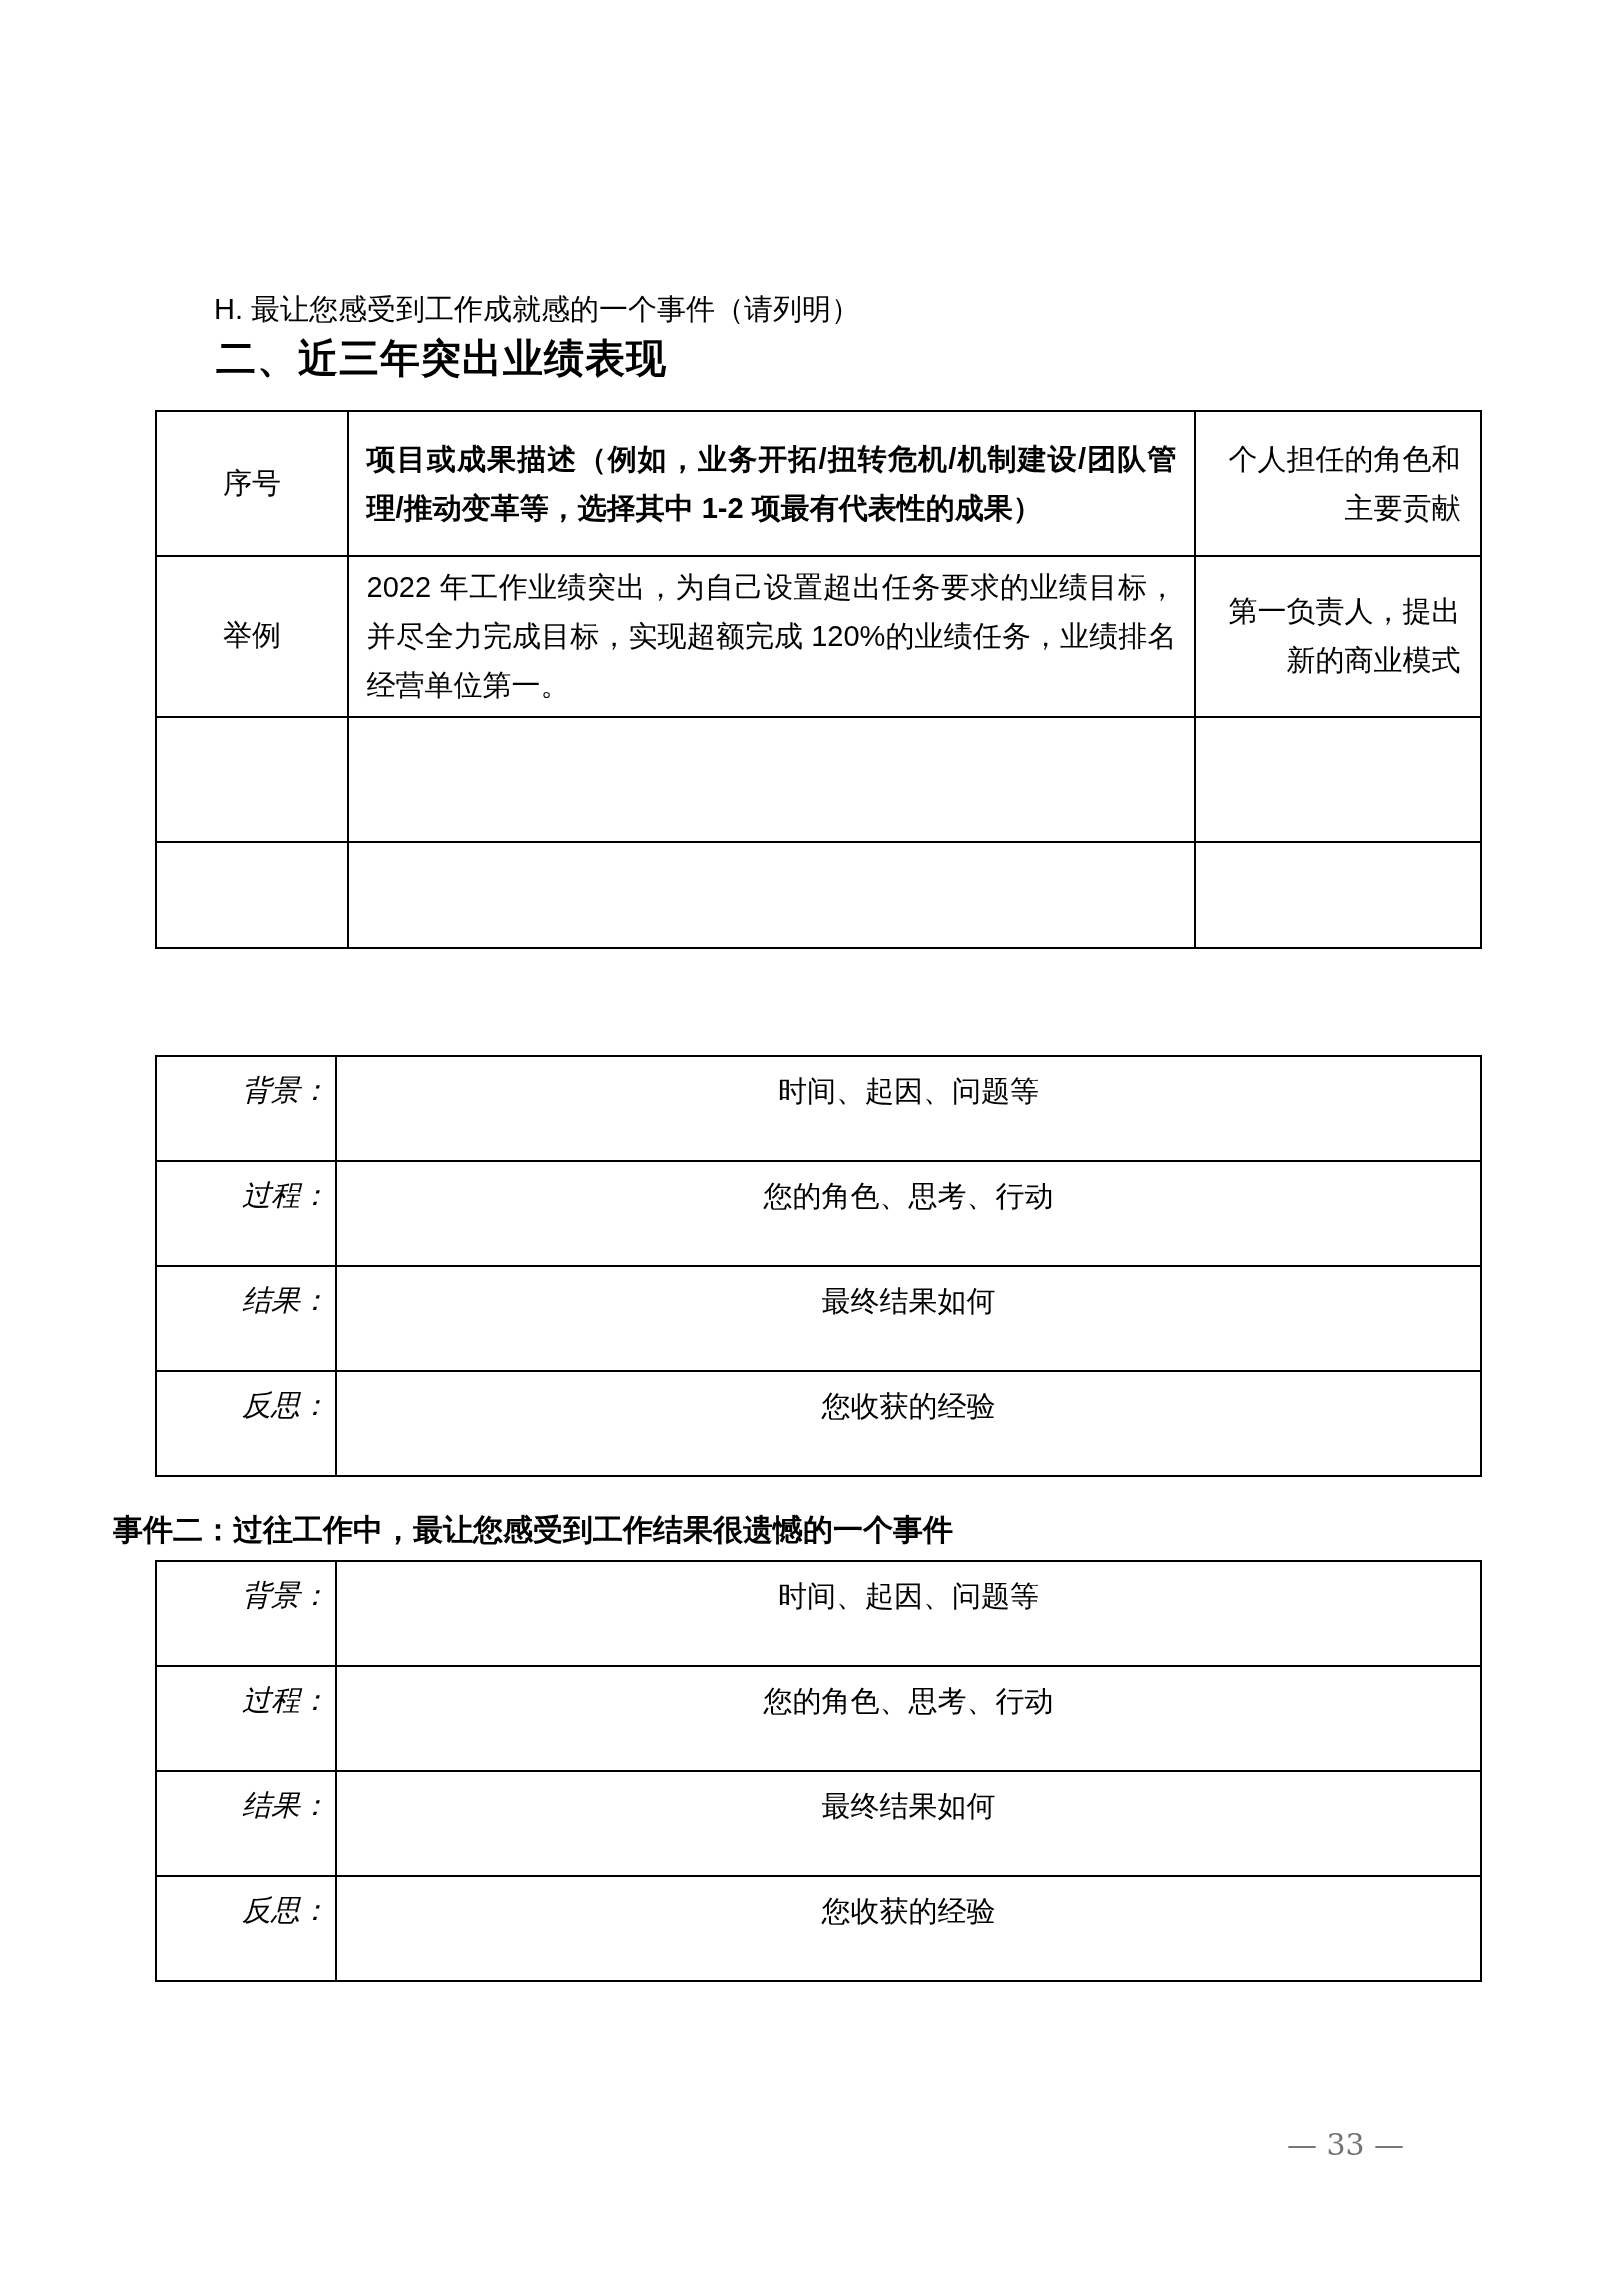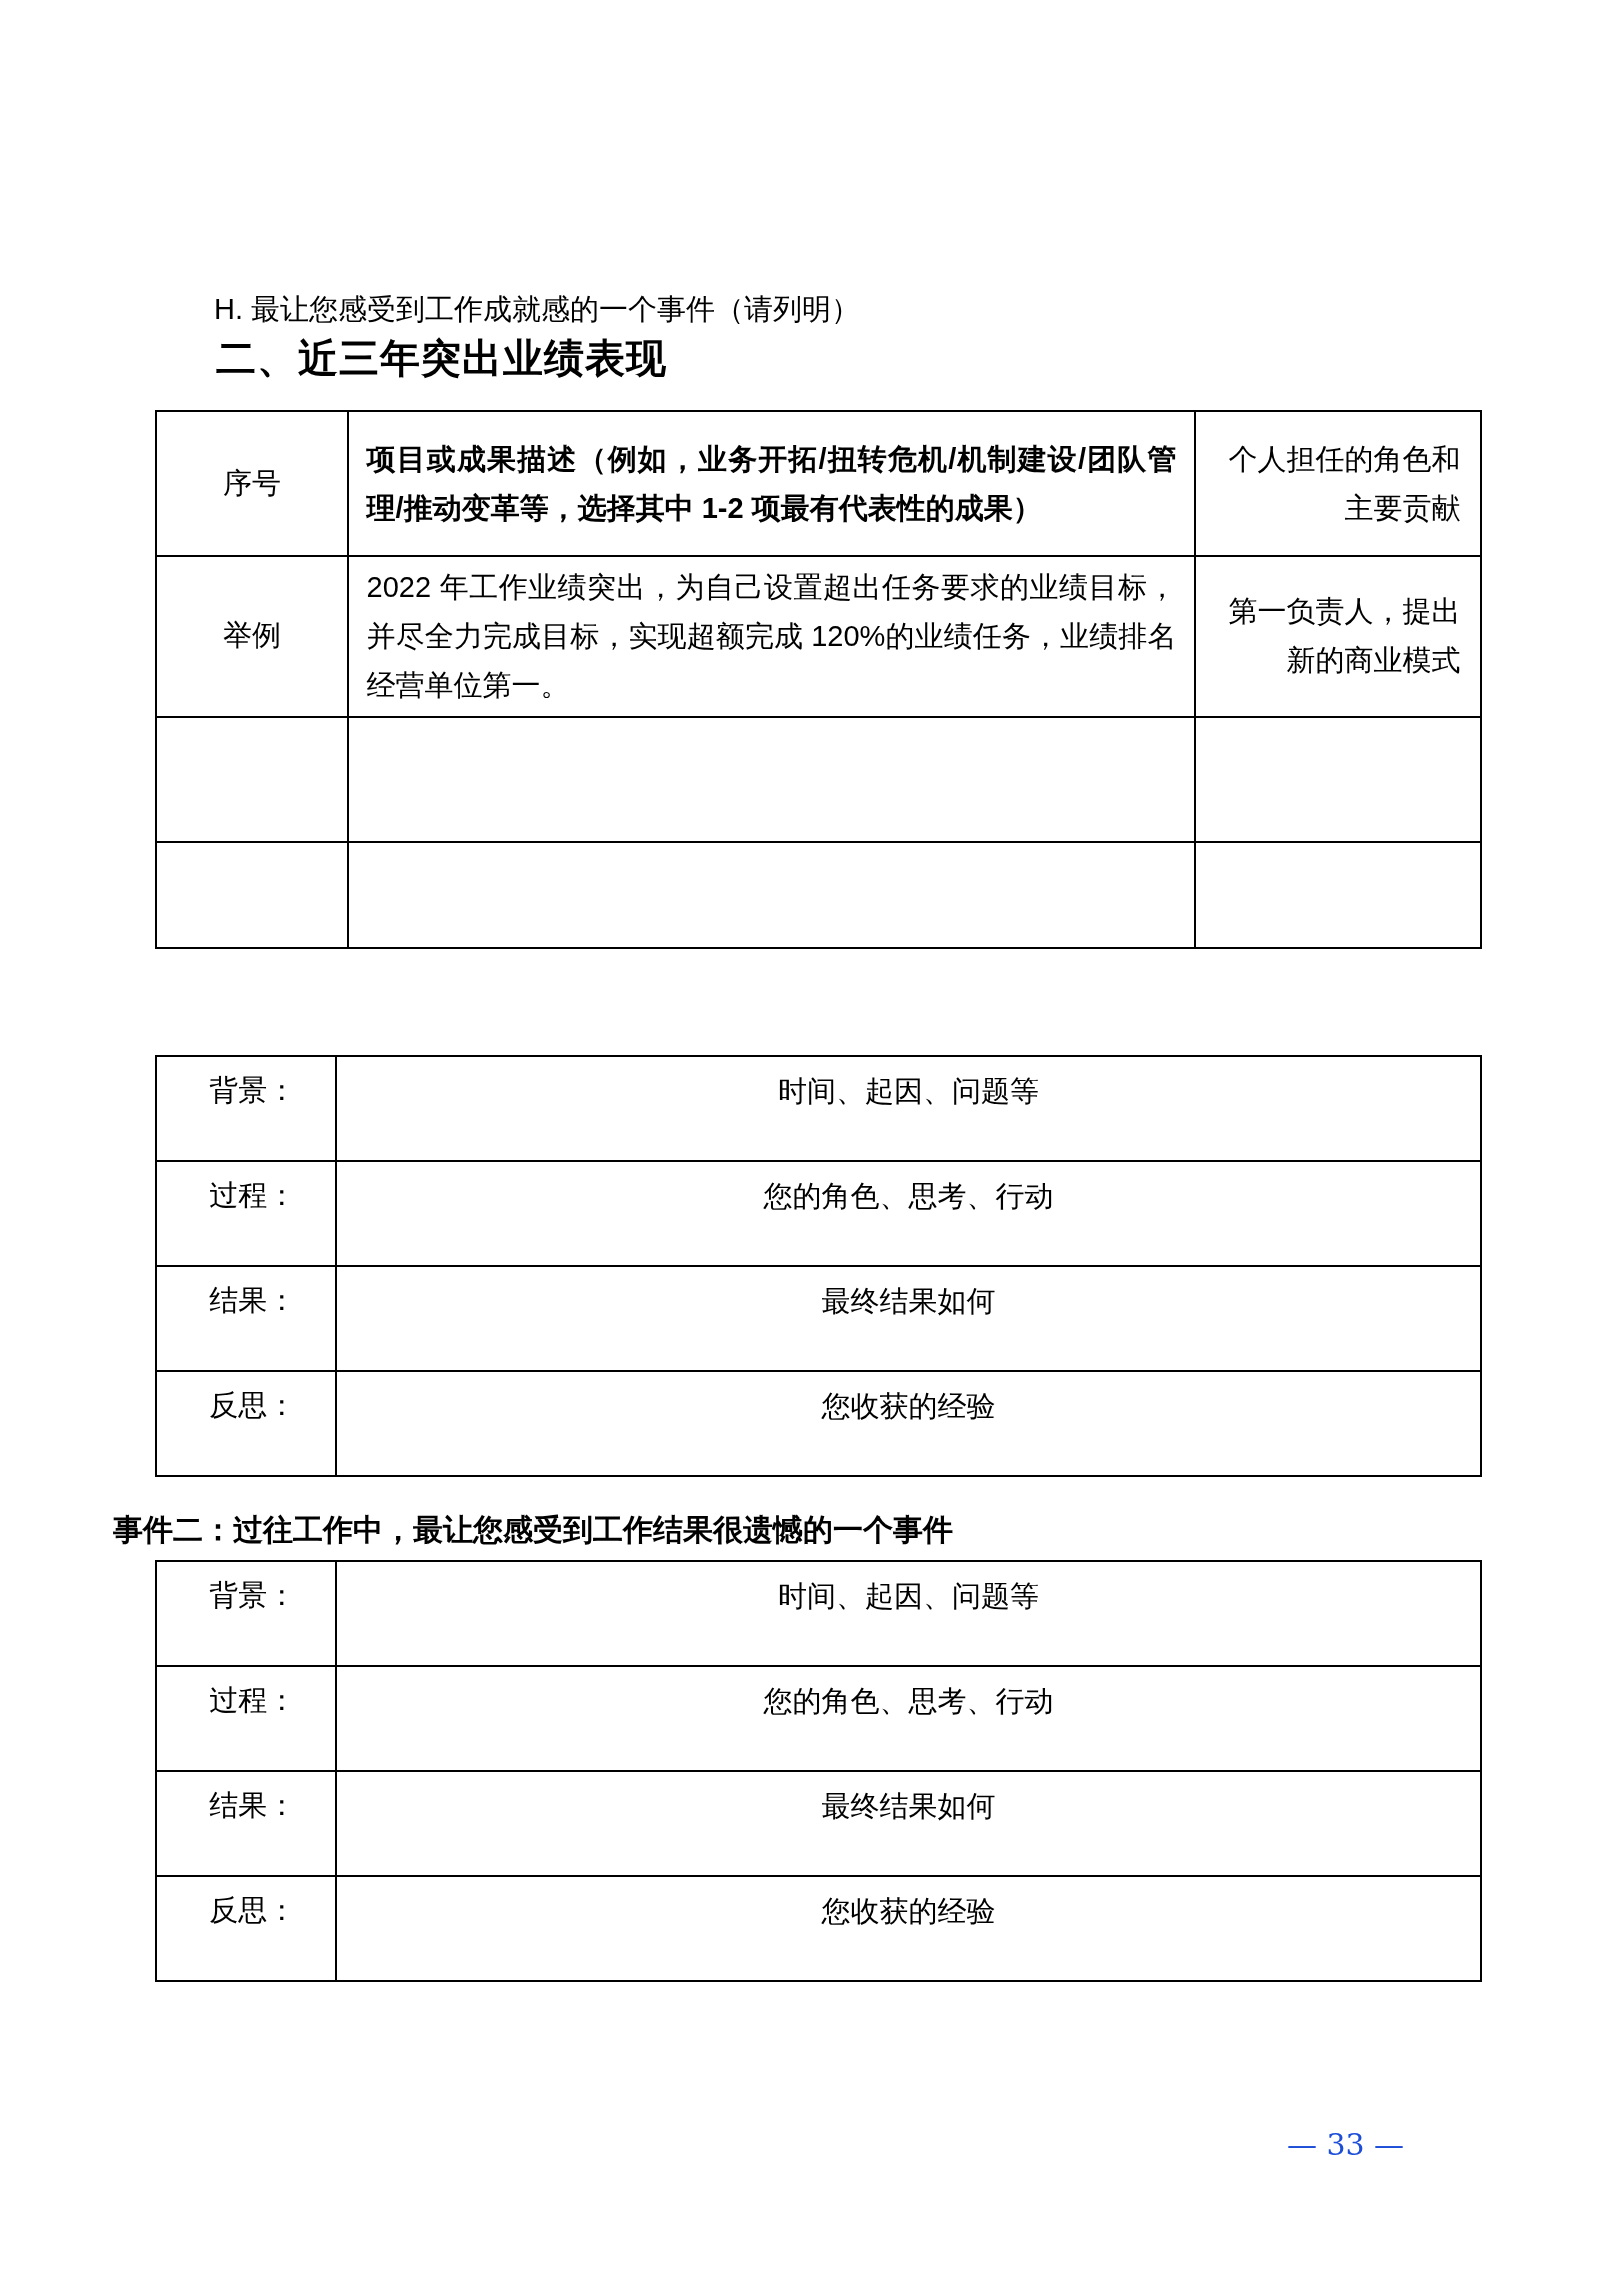--- a/index.html
+++ b/index.html
@@ -52,34 +52,34 @@
     padding:5.9px 17.6px;line-height:49px;
   }
   .cell-desc.bold{font-weight:700;}
   .cell-role{
     text-align:right;vertical-align:middle;
     padding:3.9px 19.6px;line-height:49px;
   }
   
   .ev-table tr{height:105px;}
   .cell-label{
-    vertical-align:top;text-align:center;
+    vertical-align:top;text-align:right;
     padding:13.7px 5.9px 0 19.6px;
-    font-weight:700;font-size:29px;
+    font-weight:700;font-size:29px;font-style:italic;
   }
   .cell-hint{
     vertical-align:top;text-align:center;
     padding:14.7px 15.7px 0 15.7px;
     font-size:28px;line-height:39px;
   }
   .page-number{
     position:absolute;left:1259px;top:2127px;width:173px;
     text-align:center;
     font-family:"DejaVu Serif",serif;
-    font-size:30px;color:#1d4ed8;
+    font-size:30px;color:#737373;
     white-space:nowrap;
   }
 </style>
 </head>
 <body>
 
 <div class="page">
 
   <div class="h-line">H. 最让您感受到工作成就感的一个事件（请列明）</div>
 

